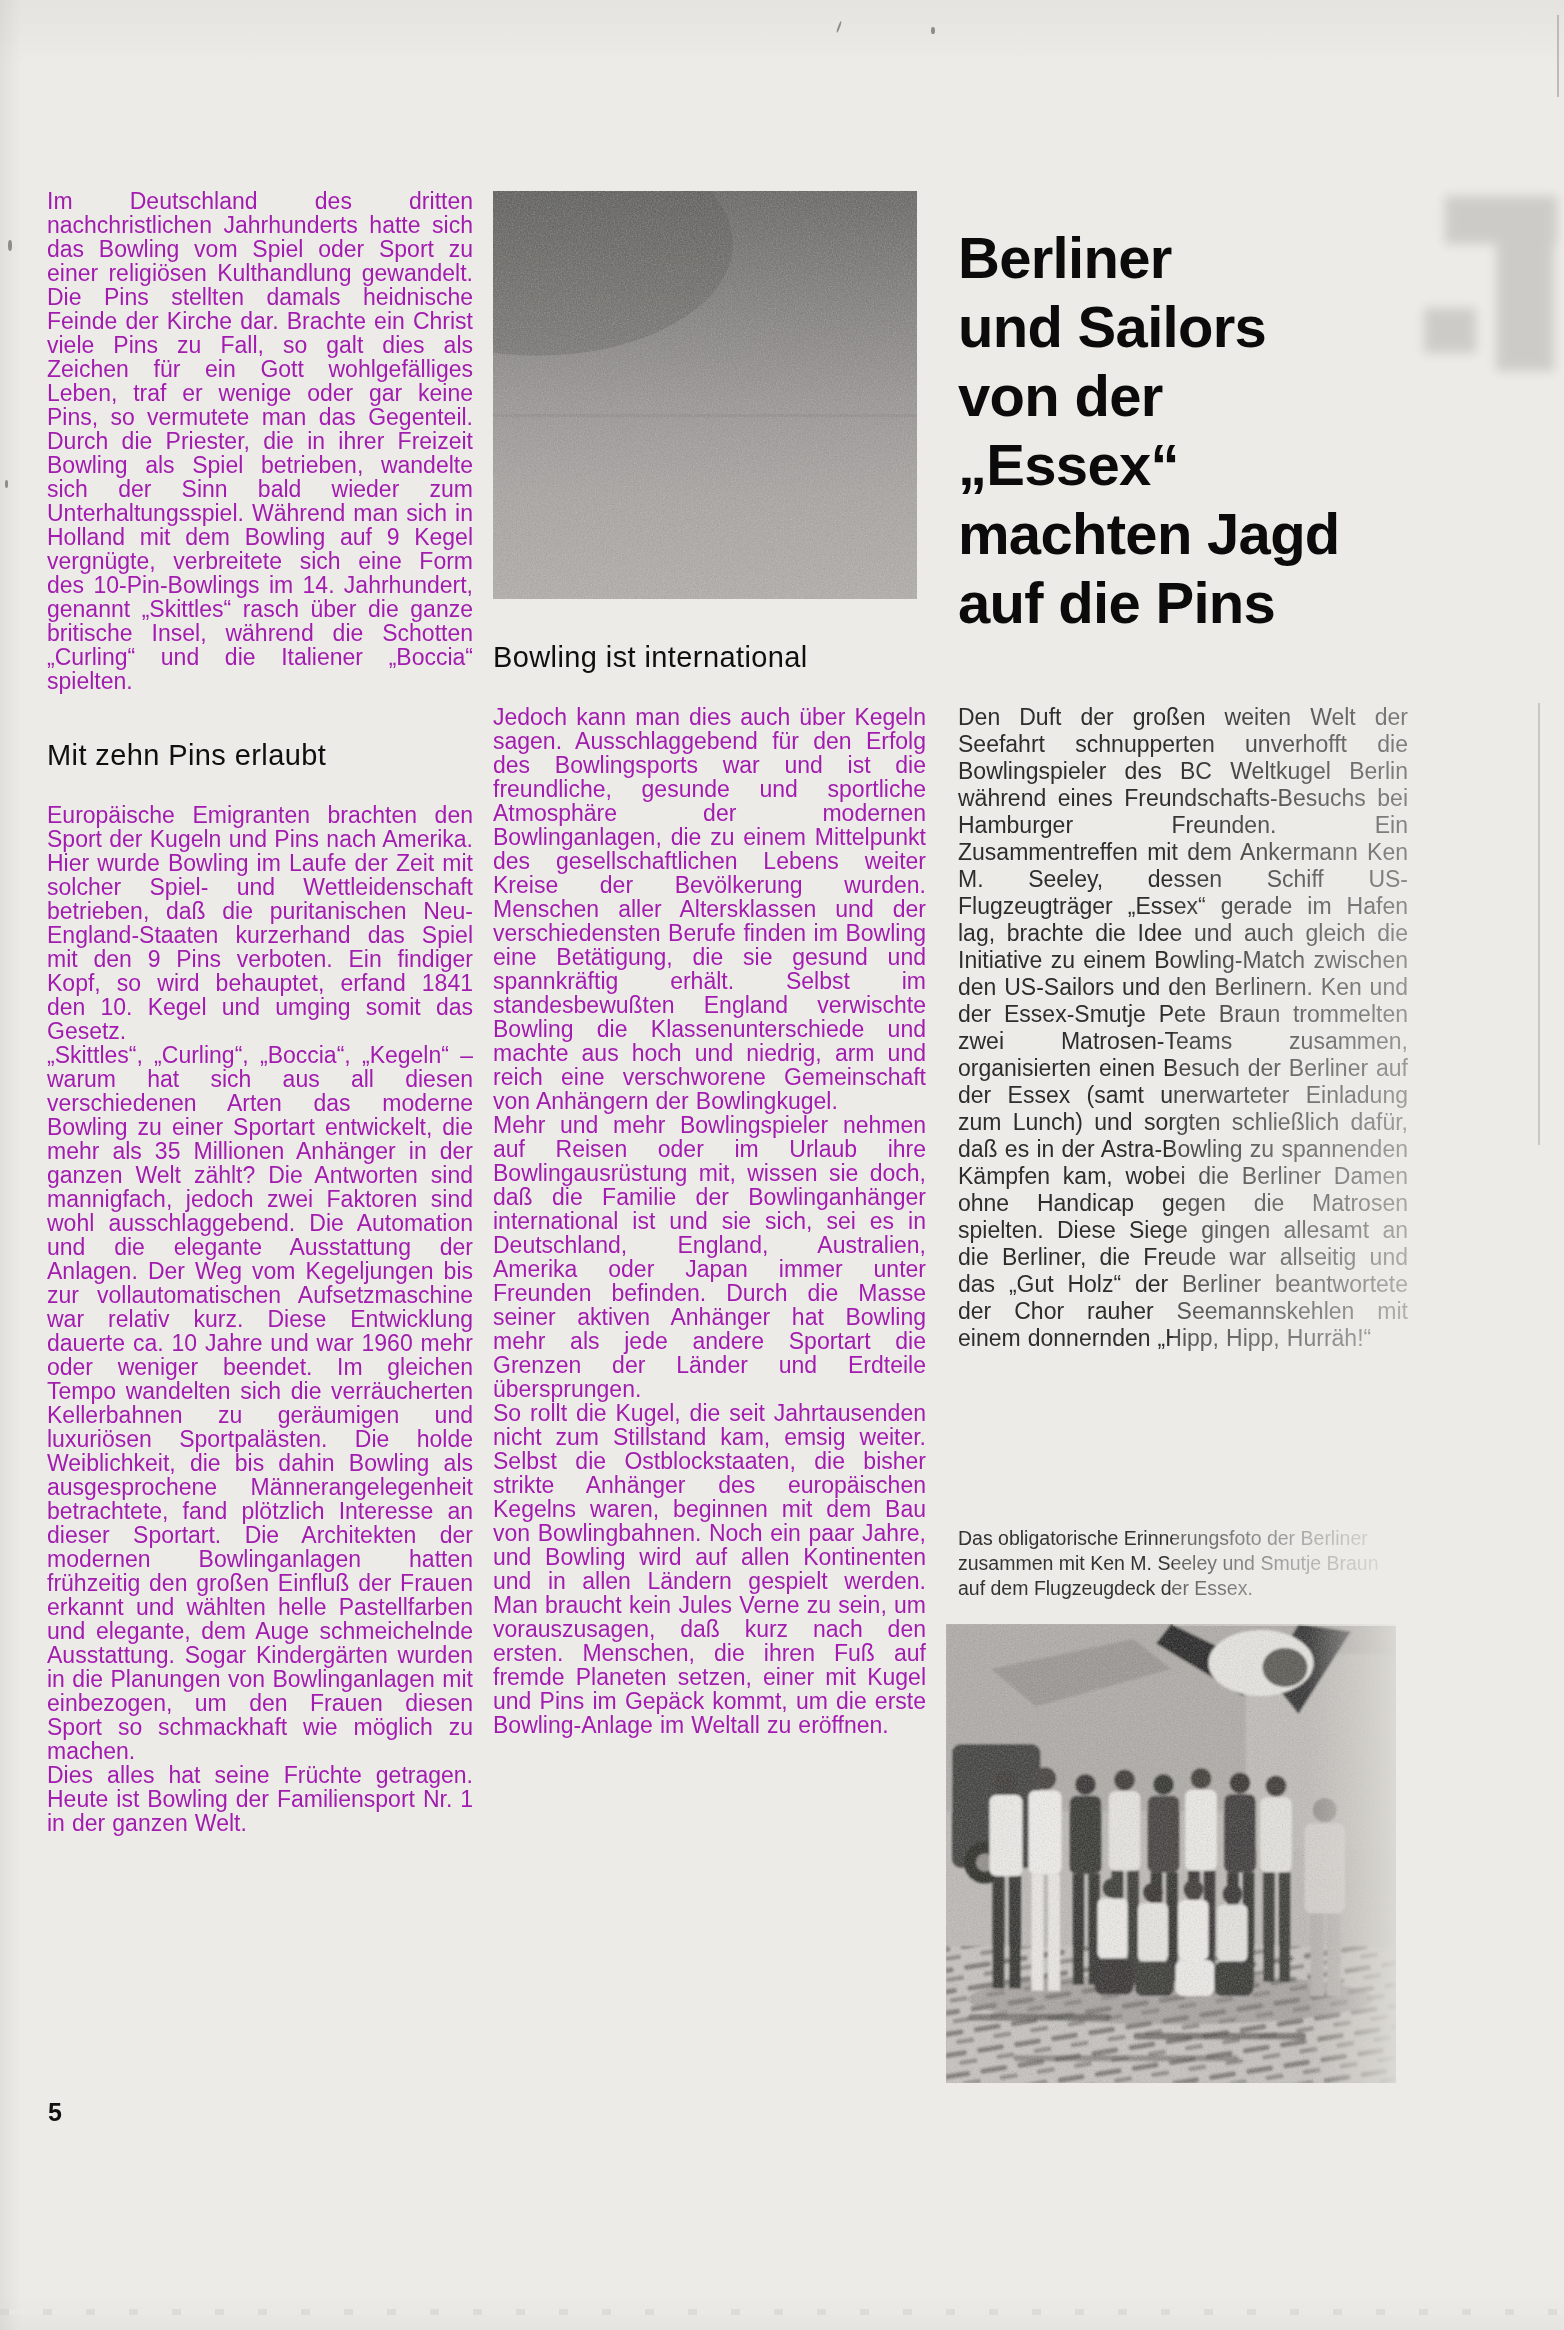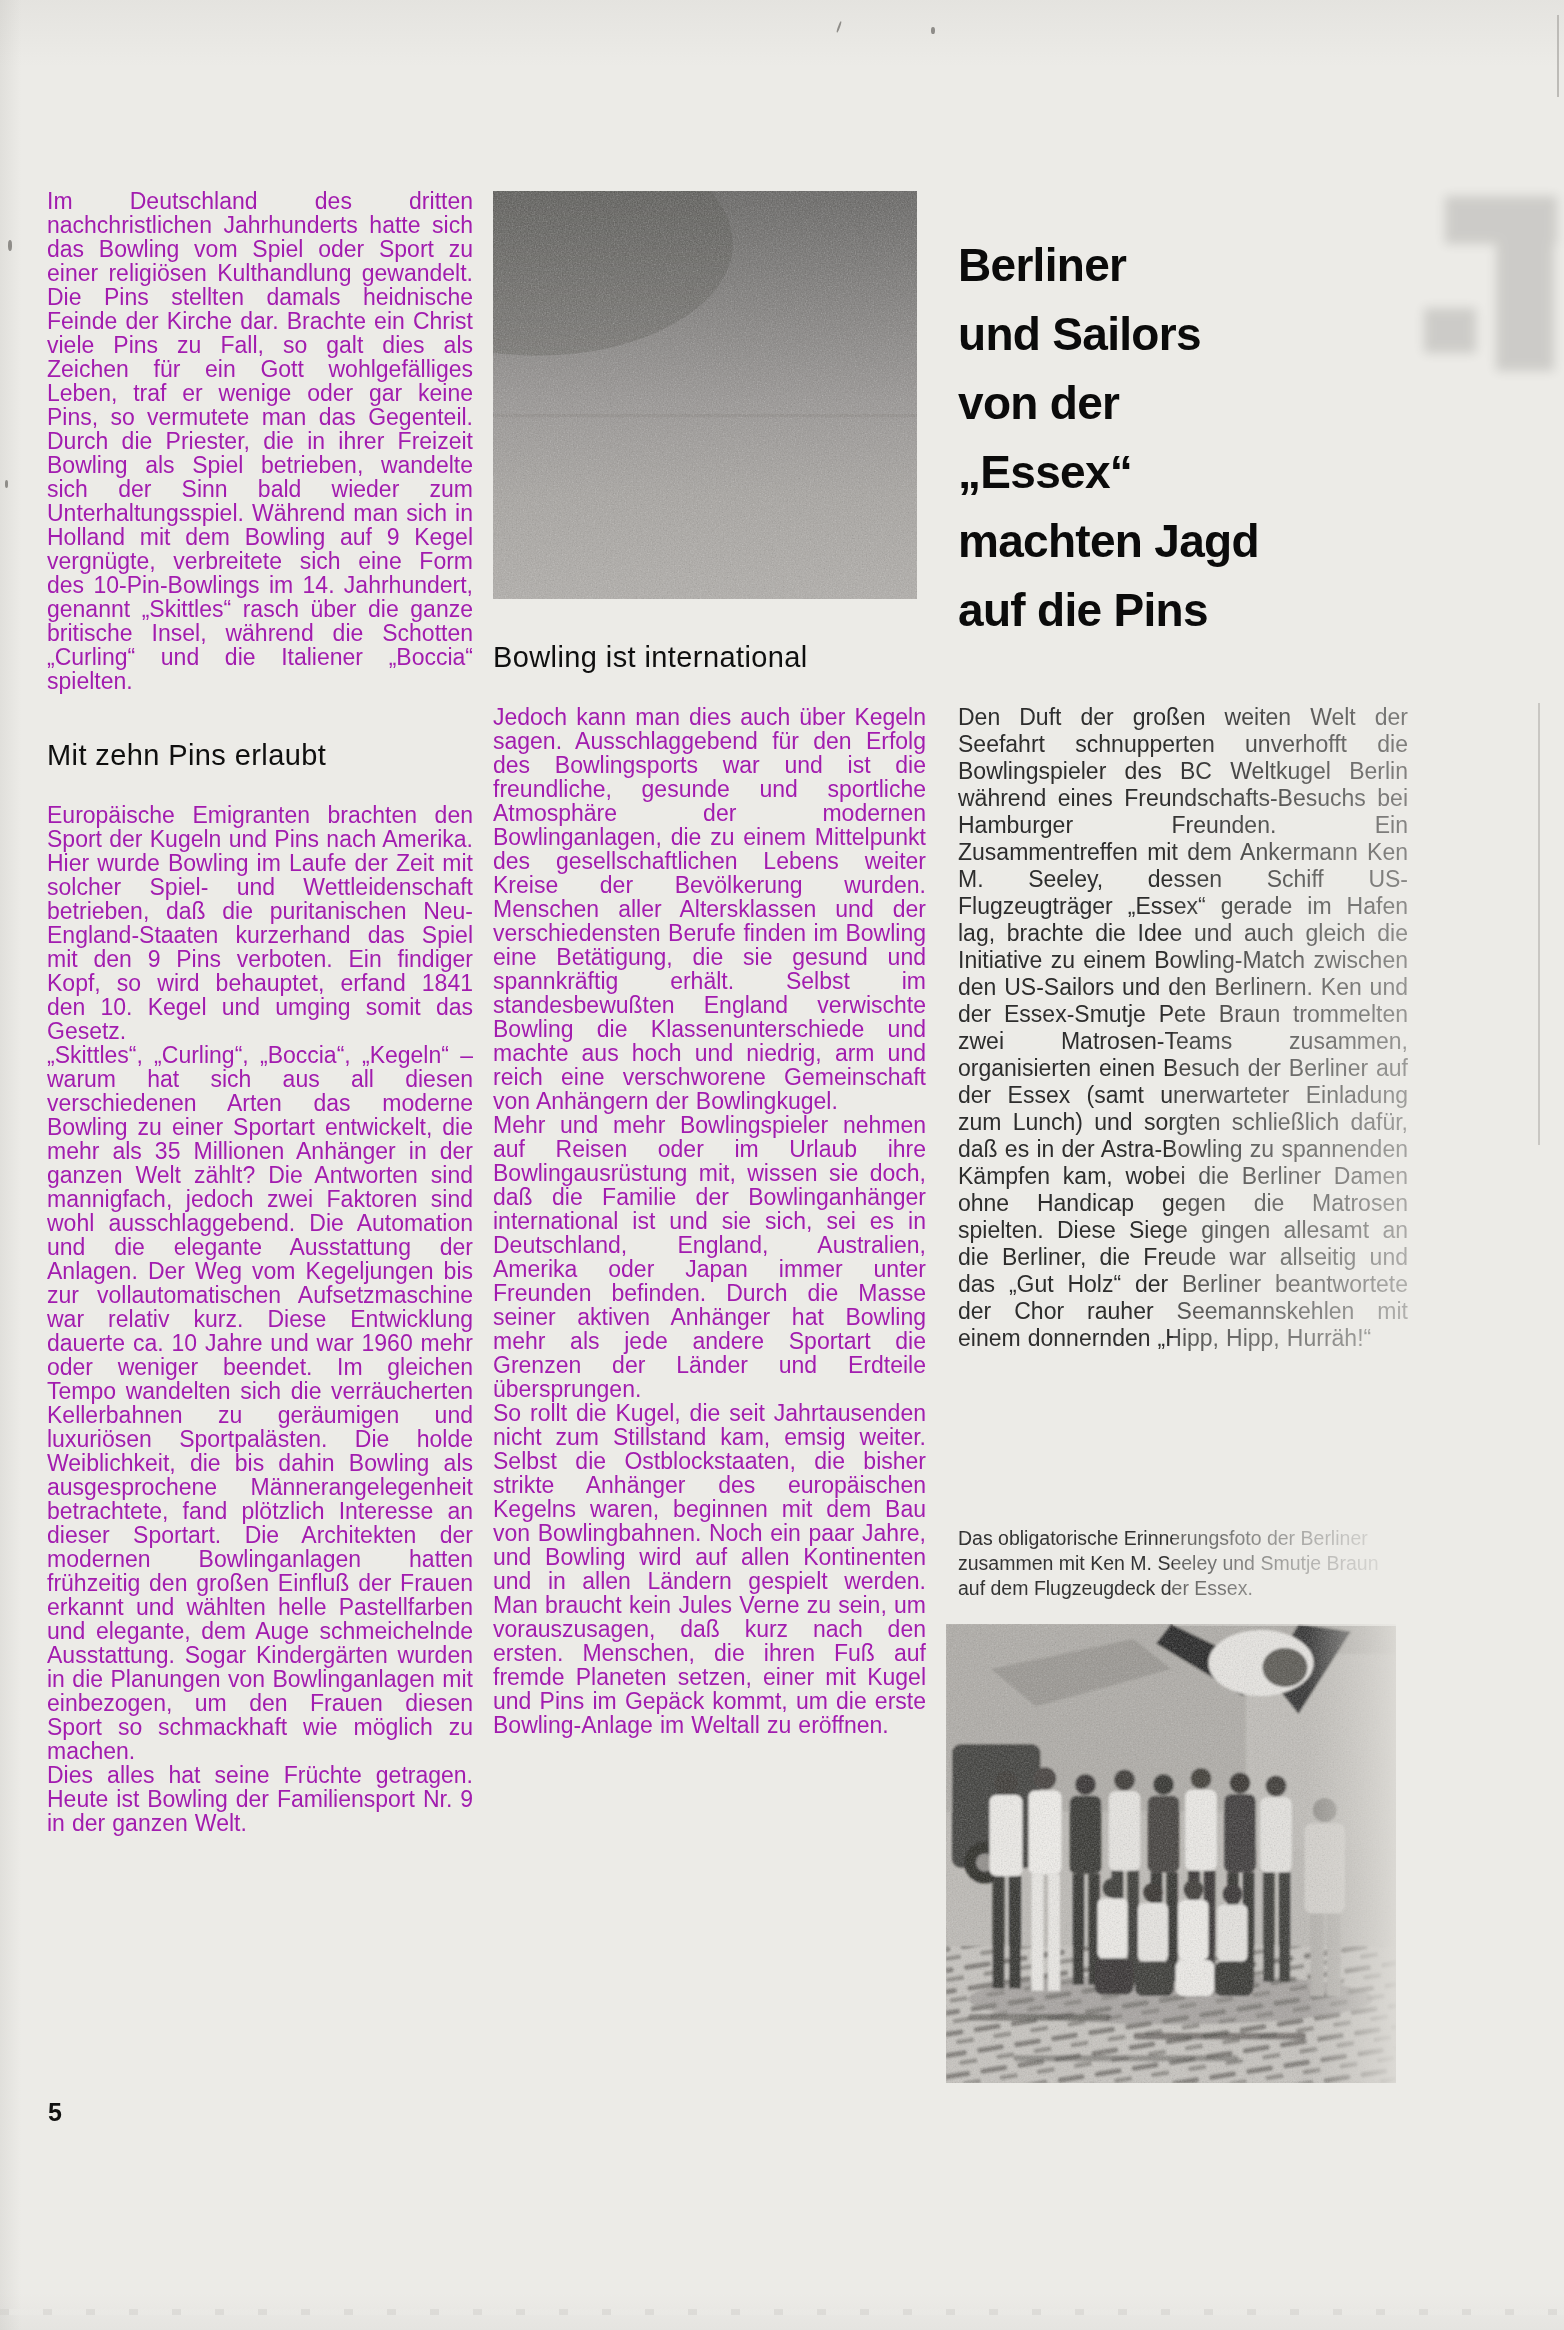--- a/index.html
+++ b/index.html
@@ -25,22 +25,22 @@
   .col-left{left:47px;top:189px;width:426px;}
   .col-mid{left:493px;top:641px;width:433px;}
   .col-right{left:958px;top:704px;width:450px;}
   .col-right .body-text{font-size:23px;line-height:27px;color:#2d2d2d;}
   .subhead{
     font-size:29px;font-weight:normal;color:#0f0f0f;letter-spacing:0.4px;
     margin:46px 0 31px 0;
   }
   .col-mid .subhead{margin:0 0 31px 0;}
   .headline{
-    position:absolute;left:958px;top:200px;width:480px;
-    font-size:46px;line-height:69px;font-weight:bold;color:#0b0b0b;
+    position:absolute;left:958px;top:184px;width:480px;
+    font-size:58px;line-height:69px;font-weight:bold;color:#0b0b0b;
     letter-spacing:-0.7px;
   }
   .headline span{display:block;}
   .photo{position:absolute;overflow:hidden;}
   .photo-top{left:493px;top:191px;width:424px;height:408px;}
   .photo-bottom{left:946px;top:1624px;width:450px;height:459px;}
   .caption{
     position:absolute;left:958px;top:1526px;width:431px;
     font-size:19.5px;line-height:25px;color:#333;margin:0;text-align:left;
   }
@@ -76,21 +76,21 @@
 </head>
 <body>
 
 <div class="paper-shade"></div>
 
 <section class="col col-left">
   <p class="body-text">Im Deutschland des dritten nachchristlichen Jahrhunderts hatte sich das Bowling vom Spiel oder Sport zu einer religiösen Kulthandlung gewandelt. Die Pins stellten damals heidnische Feinde der Kirche dar. Brachte ein Christ viele Pins zu Fall, so galt dies als Zeichen für ein Gott wohlgefälliges Leben, traf er wenige oder gar keine Pins, so vermutete man das Gegenteil. Durch die Priester, die in ihrer Freizeit Bowling als Spiel betrieben, wandelte sich der Sinn bald wieder zum Unterhaltungsspiel. Während man sich in Holland mit dem Bowling auf 9 Kegel vergnügte, verbreitete sich eine Form des 10-Pin-Bowlings im 14. Jahrhundert, genannt „Skittles“ rasch über die ganze britische Insel, während die Schotten „Curling“ und die Italiener „Boccia“ spielten.</p>
   <h2 class="subhead">Mit zehn Pins erlaubt</h2>
   <p class="body-text">Europäische Emigranten brachten den Sport der Kugeln und Pins nach Amerika. Hier wurde Bowling im Laufe der Zeit mit solcher Spiel- und Wettleidenschaft betrieben, daß die puritanischen Neu-England-Staaten kurzerhand das Spiel mit den 9 Pins verboten. Ein findiger Kopf, so wird behauptet, erfand 1841 den 10. Kegel und umging somit das Gesetz.</p>
   <p class="body-text">„Skittles“, „Curling“, „Boccia“, „Kegeln“ – warum hat sich aus all diesen verschiedenen Arten das moderne Bowling zu einer Sportart entwickelt, die mehr als 35 Millionen Anhänger in der ganzen Welt zählt? Die Antworten sind mannigfach, jedoch zwei Faktoren sind wohl ausschlaggebend. Die Automation und die elegante Ausstattung der Anlagen. Der Weg vom Kegeljungen bis zur vollautomatischen Aufsetzmaschine war relativ kurz. Diese Entwicklung dauerte ca. 10 Jahre und war 1960 mehr oder weniger beendet. Im gleichen Tempo wandelten sich die verräucherten Kellerbahnen zu geräumigen und luxuriösen Sportpalästen. Die holde Weiblichkeit, die bis dahin Bowling als ausgesprochene Männerangelegenheit betrachtete, fand plötzlich Interesse an dieser Sportart. Die Architekten der modernen Bowlinganlagen hatten frühzeitig den großen Einfluß der Frauen erkannt und wählten helle Pastellfarben und elegante, dem Auge schmeichelnde Ausstattung. Sogar Kindergärten wurden in die Planungen von Bowlinganlagen mit einbezogen, um den Frauen diesen Sport so schmackhaft wie möglich zu machen.</p>
-  <p class="body-text">Dies alles hat seine Früchte getragen. Heute ist Bowling der Familiensport Nr. 9 in der ganzen Welt.</p>
+  <p class="body-text">Dies alles hat seine Früchte getragen. Heute ist Bowling der Familiensport Nr. 1 in der ganzen Welt.</p>
 </section>
 
 <div class="photo photo-top" role="img" aria-label="verblichenes körniges Foto">
   <svg width="424" height="408" viewBox="0 0 566 545" preserveAspectRatio="none">
     <defs>
       <linearGradient id="tg" x1="0" y1="0" x2="0" y2="1">
         <stop offset="0" stop-color="#61605e"></stop>
         <stop offset="0.28" stop-color="#7e7c7a"></stop>
         <stop offset="0.52" stop-color="#979492"></stop>
         <stop offset="0.75" stop-color="#a7a4a0"></stop>

